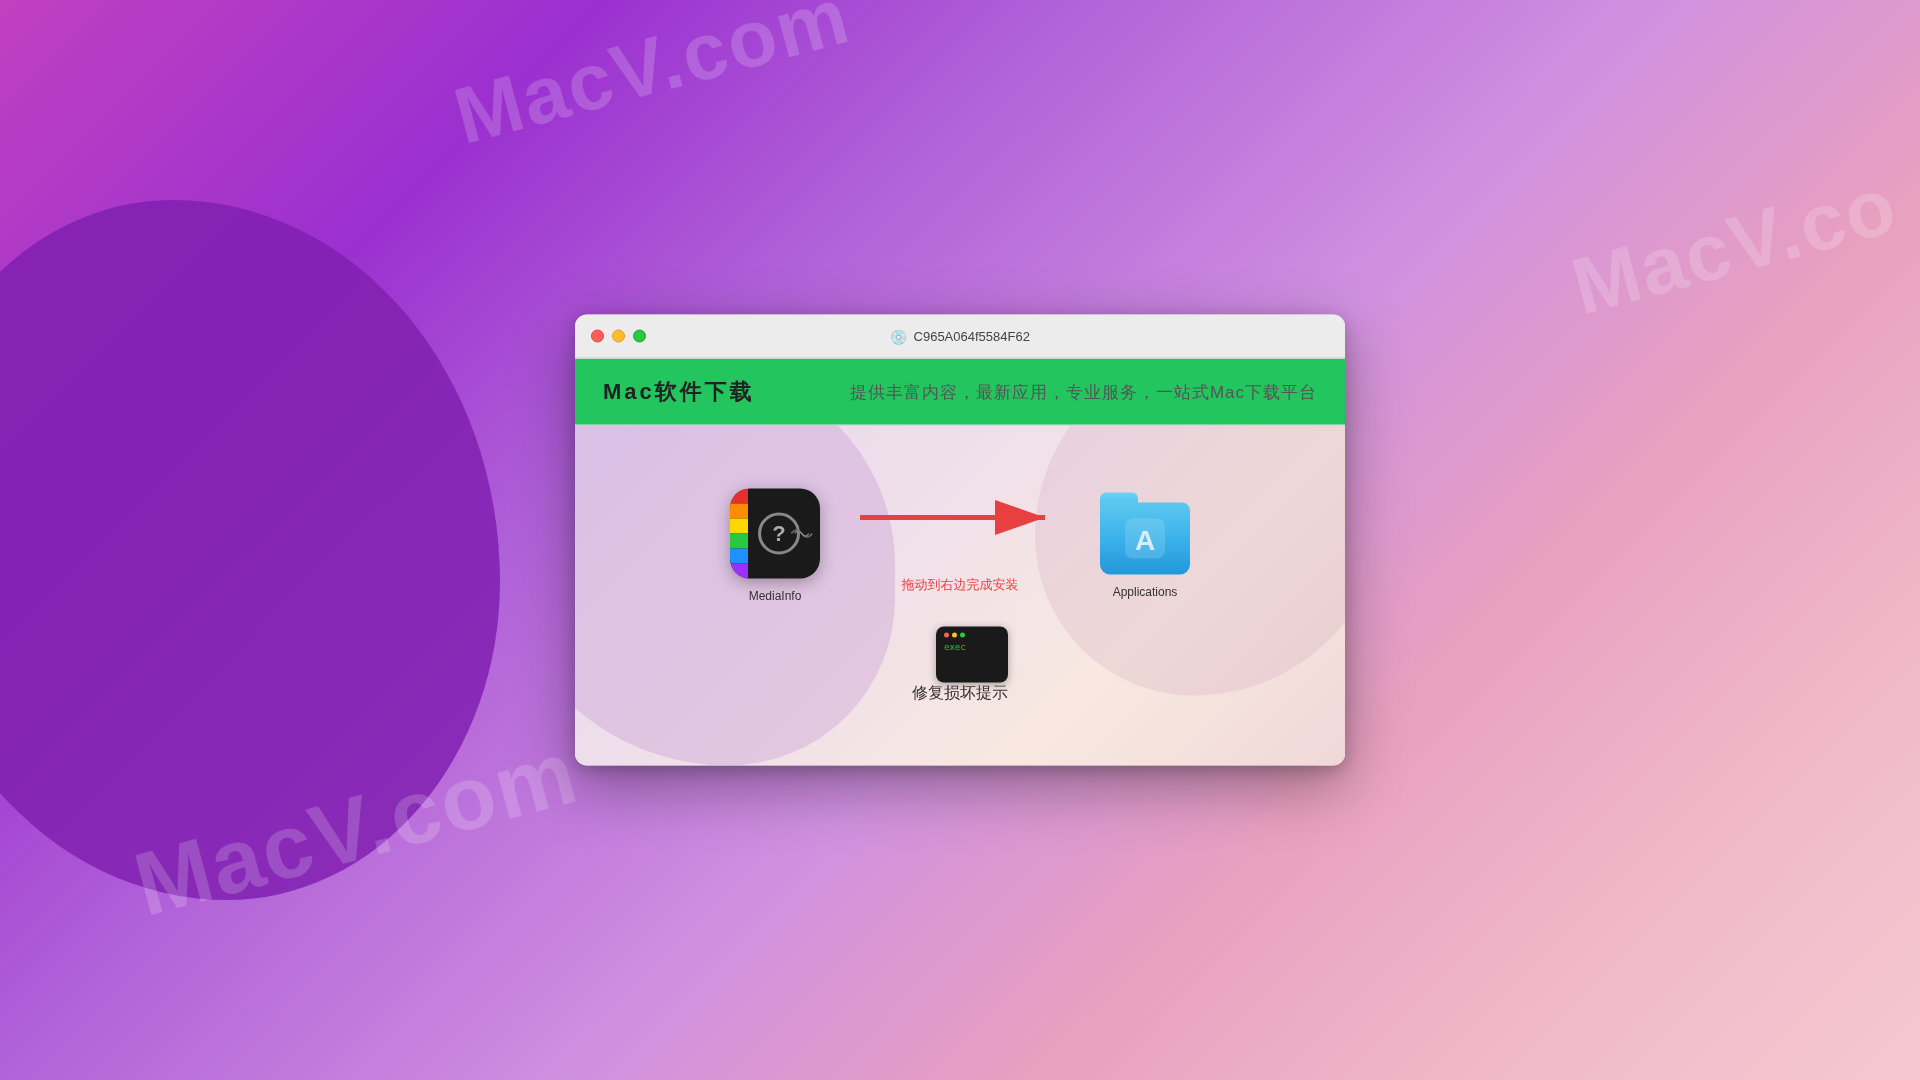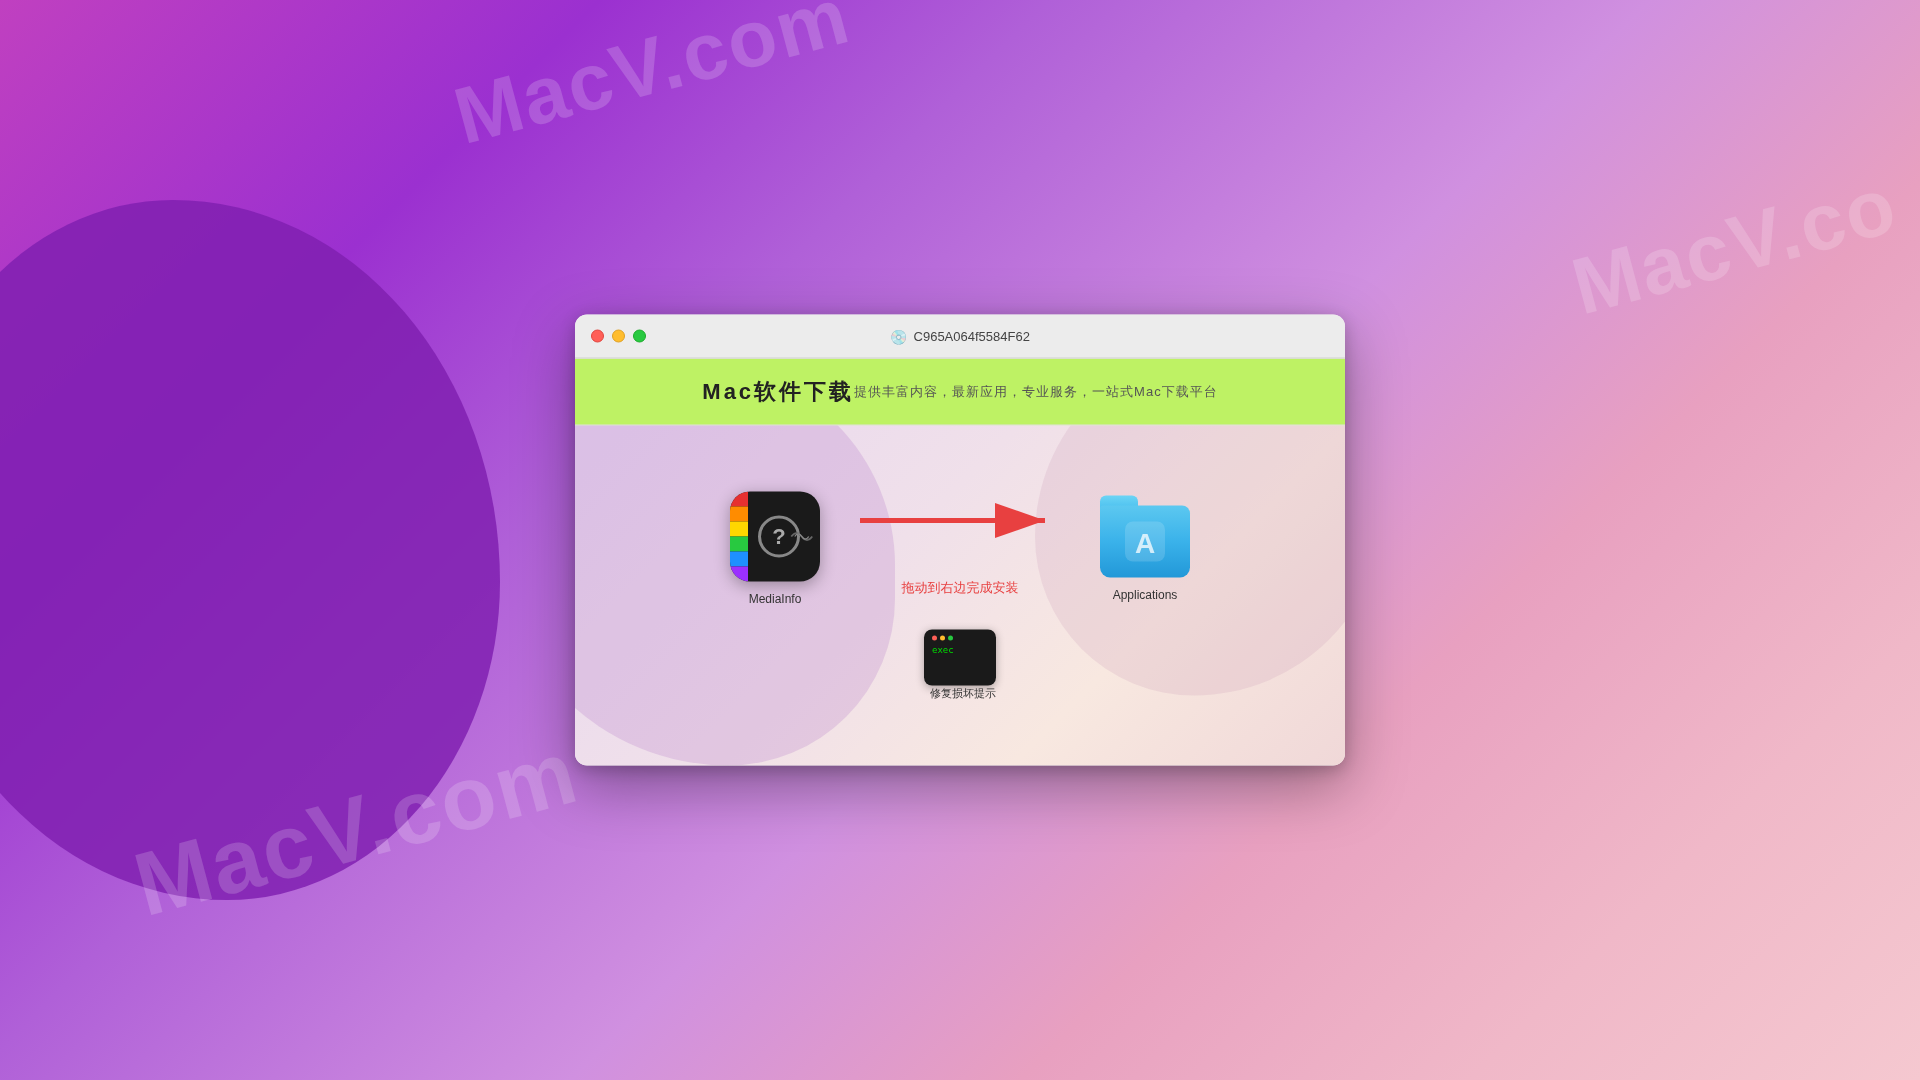--- a/index.html
+++ b/index.html
@@ -116,37 +116,37 @@
       color: #444;
       font-weight: 500;
     }
 
     .disk-icon {
       font-size: 14px;
     }
 
     
     .window-header {
-      background: #bef264;
+      background: #22c55e;
       padding: 18px 28px;
       display: flex;
       align-items: center;
-      justify-content: center;
+      justify-content: space-between;
       border-bottom: 1px solid #e0e0e0;
     }
 
     .header-title {
       font-size: 22px;
       font-weight: 600;
       color: #222;
       letter-spacing: 3px;
     }
 
     .header-subtitle {
-      font-size: 13px;
+      font-size: 17px;
       color: #555;
       letter-spacing: 1px;
     }
 
     
     .dmg-content {
       background: linear-gradient(135deg, #e8d8f0 0%, #f0e0ea 40%, #f8e8e0 70%, #f0d8d8 100%);
       min-height: 340px;
       display: flex;
       flex-direction: column;
@@ -322,21 +322,21 @@
     .exec-dot-g { background: #28c940; }
 
     .exec-text-line {
       font-size: 9px;
       color: #00dd00;
       font-family: monospace;
       line-height: 1.3;
     }
 
     .exec-label {
-      font-size: 11px;
+      font-size: 16px;
       color: #333;
       text-align: center;
     }
 
   </style>
 </head>
 <body>
 
 <div class="desktop-bg"></div>
 <div class="blob-left"></div>

